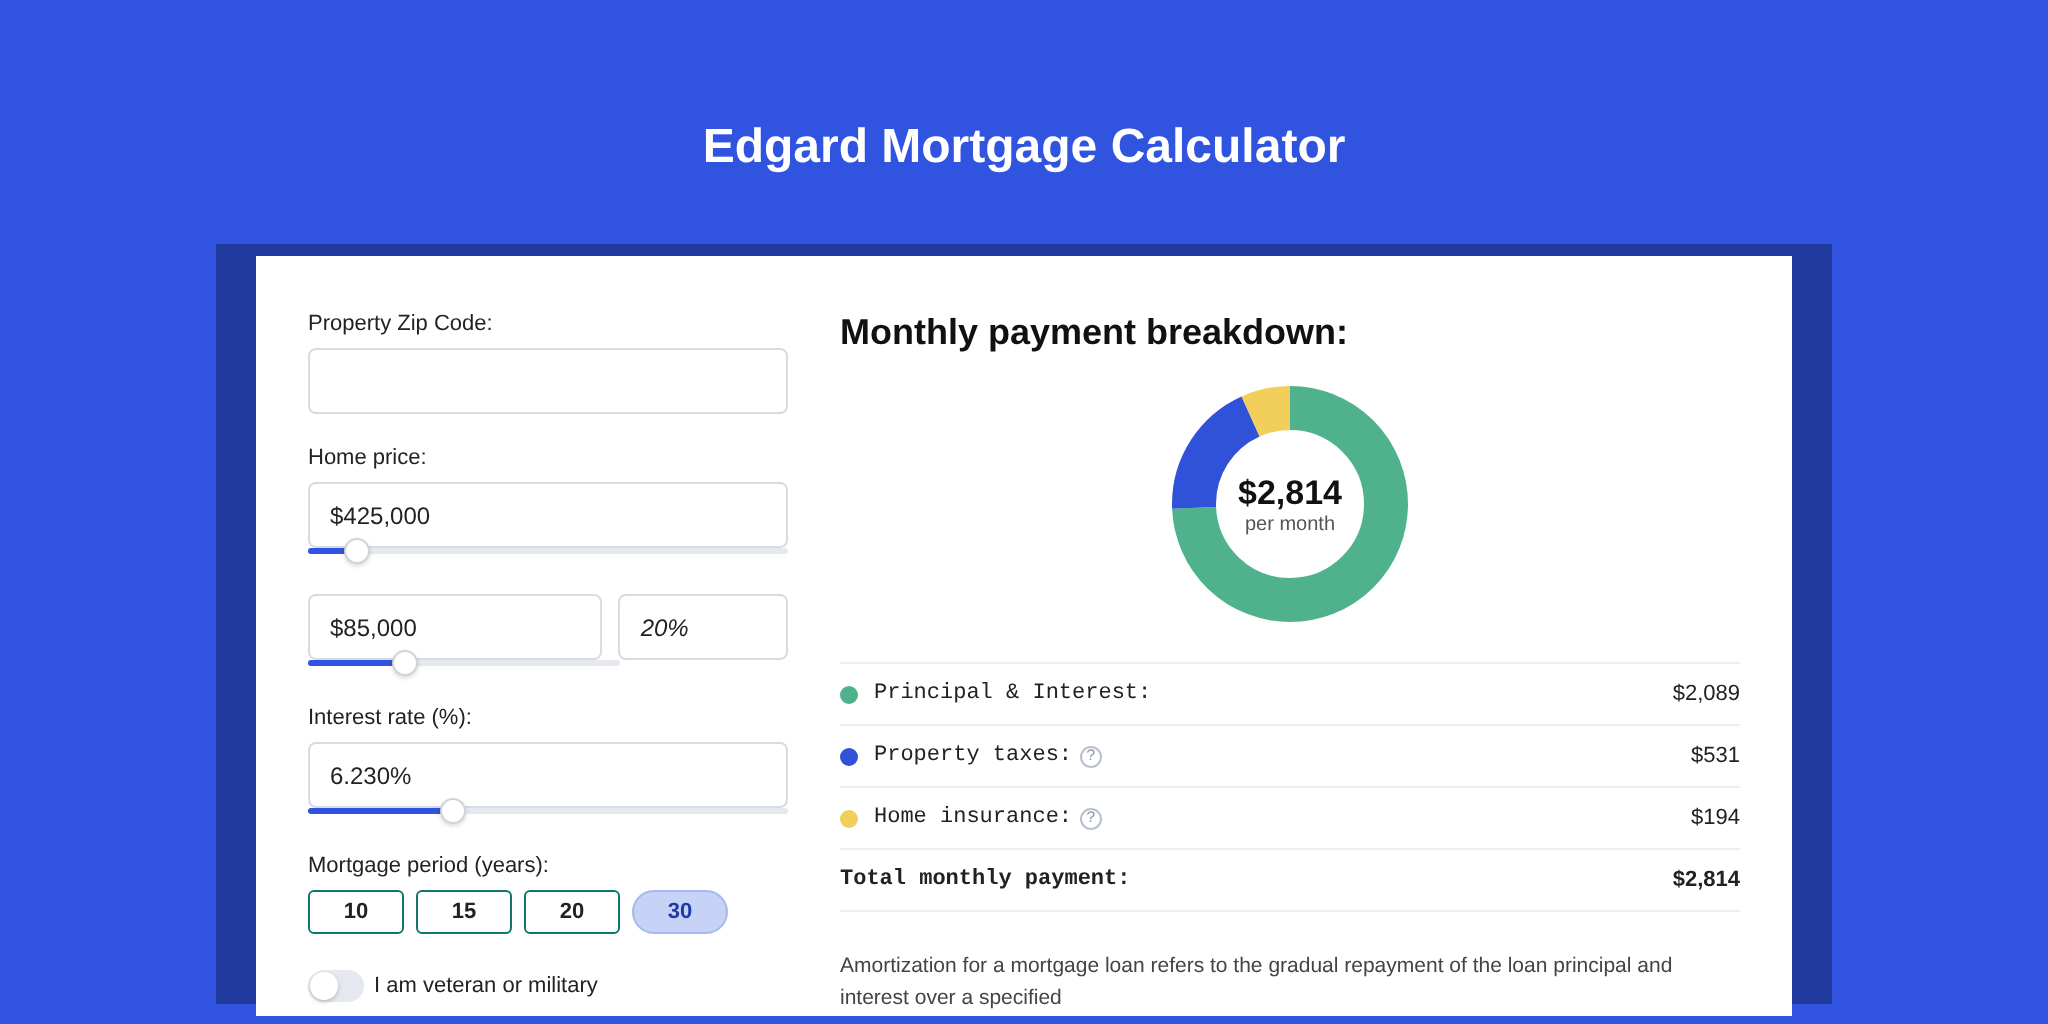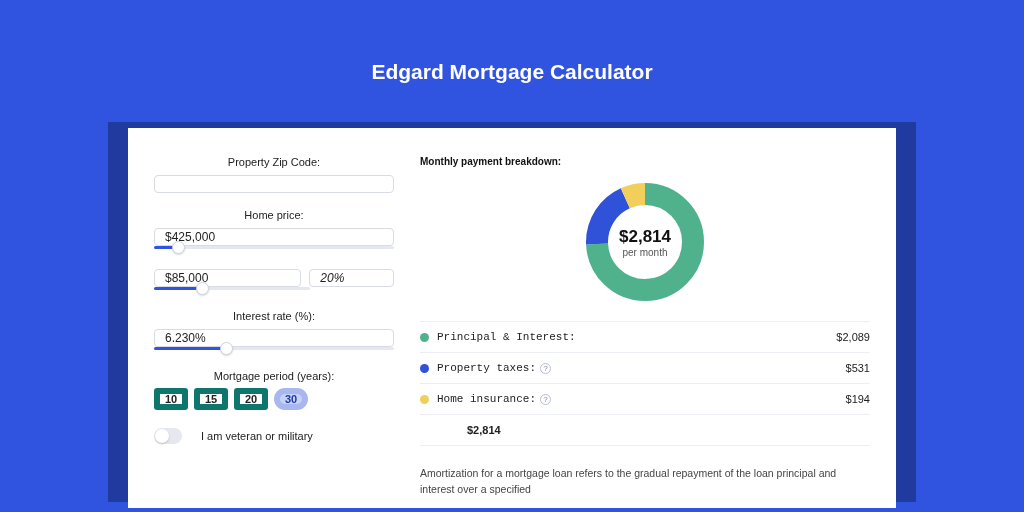--- a/index.html
+++ b/index.html
@@ -11,21 +11,21 @@
     overflow: hidden;
   }
   .outer {
     width: 1024px;
     height: 512px;
     position: relative;
   }
   .page-title {
     text-align: center;
     color: #fff;
-    font-size: 21px;
+    font-size: 24px;
     font-weight: 700;
     padding-top: 60px;
     padding-bottom: 28px;
   }
   .shadow-bar {
     position: absolute;
     top: 122px;
     left: 108px;
     right: 108px;
     height: 380px;
@@ -46,27 +46,26 @@
     width: 240px;
     flex: 0 0 240px;
   }
   .right-col {
     flex: 1;
   }
   .label {
     font-size: 11px;
     color: #222;
     margin-bottom: 6px;
-    text-align: center;
   }
   .input {
     width: 100%;
     border: 1px solid #d8dbe4;
     border-radius: 4px;
-    height: 18px;
+    height: 33px;
     padding: 0 10px;
     font-size: 12px;
     color: #222;
     background: #fff;
   }
   .slider-wrap {
     position: relative;
     height: 14px;
     margin-top: -1px;
     margin-bottom: 10px;
@@ -103,43 +102,43 @@
     gap: 8px;
   }
   .row .input:first-child { flex: 2; }
   .row .input:last-child { flex: 1; font-style: italic; }
   .periods {
     display: flex;
     gap: 6px;
     margin-bottom: 18px;
   }
   .period-btn {
-    width: 34px;
+    width: 48px;
     height: 22px;
-    border: 6px solid #0f766e;
+    border: 1px solid #0f766e;
     border-radius: 3px;
     background: #fff;
     font-size: 11px;
     font-weight: 600;
     color: #222;
     display: flex;
     align-items: center;
     justify-content: center;
     cursor: pointer;
   }
   .period-btn.active {
     background: #c6d2f6;
     border-color: #a8b8ee;
     color: #1f3aa8;
     border-radius: 11px;
   }
   .toggle-row {
     display: flex;
     align-items: center;
-    gap: 19px;
+    gap: 5px;
     font-size: 11px;
     color: #222;
   }
   .toggle {
     width: 28px;
     height: 16px;
     background: #e6e8f0;
     border-radius: 10px;
     position: relative;
   }
@@ -147,21 +146,21 @@
     content: "";
     position: absolute;
     left: 1px; top: 1px;
     width: 14px; height: 14px;
     background: #fff;
     border-radius: 50%;
     box-shadow: 0 1px 2px rgba(0,0,0,0.2);
   }
 
   .section-title {
-    font-size: 10px;
+    font-size: 18px;
     font-weight: 700;
     color: #111;
     margin-bottom: 14px;
   }
   .donut-wrap {
     display: flex;
     justify-content: center;
     margin-bottom: 18px;
   }
   .donut {
@@ -334,20 +333,21 @@
         </div>
         <div class="legend-row">
           <span class="dot" style="background:#f2cf5b"></span>
           <span class="name">
             <span>Home insurance:</span>
             <span class="help-icon">?</span>
           </span>
           <span class="val">$194</span>
         </div>
         <div class="legend-row total">
+          <span class="name">Total monthly payment:</span>
           <span class="val">$2,814</span>
         </div>
       </div>
 
       <div class="amort">
         <div class="amort-text">Amortization for a mortgage loan refers to the gradual repayment of the loan principal and interest over a specified</div>
       </div>
 
     </div>
 

